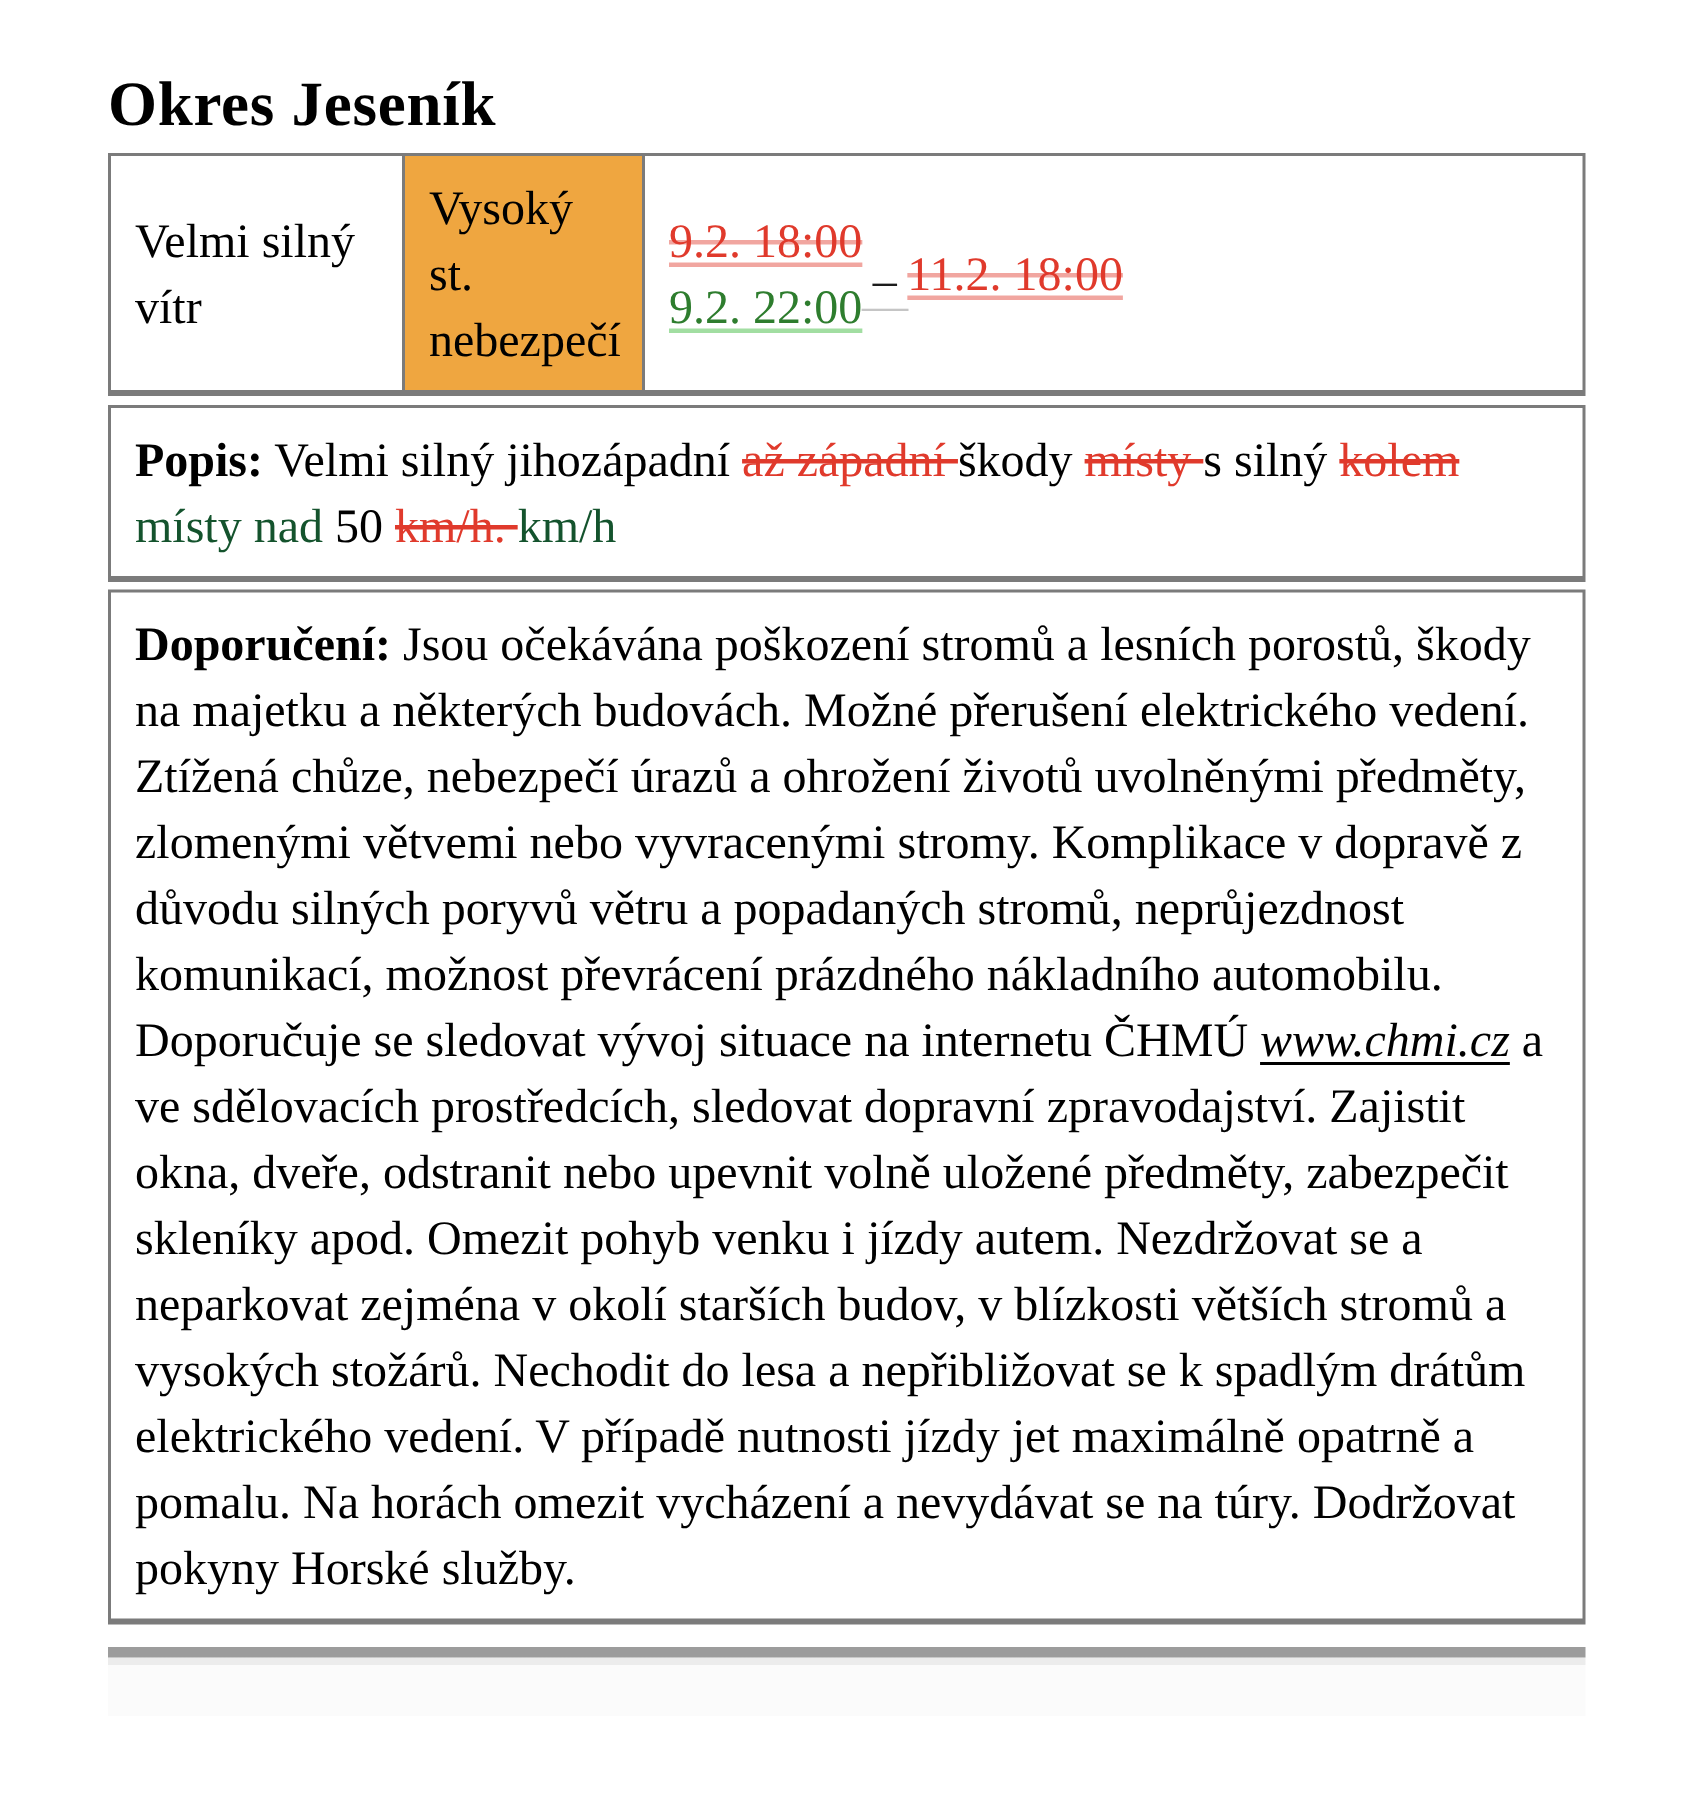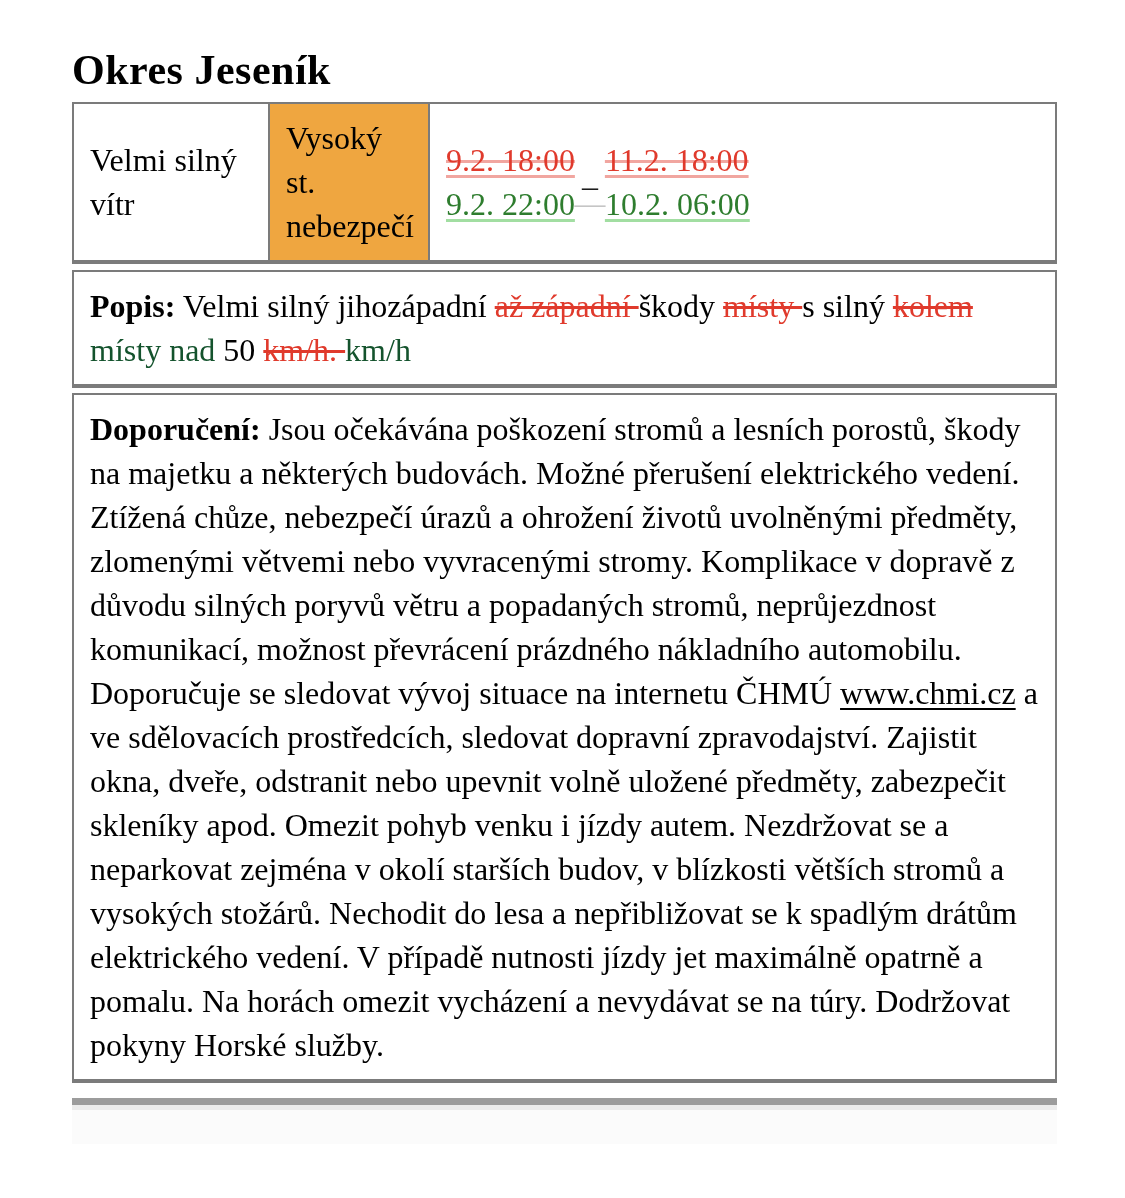--- a/index.html
+++ b/index.html
@@ -73,20 +73,21 @@
     text-decoration-thickness:3px;
   }
   .ins { color:#14532d; }
 
   .doc-link {
     color:#000;
     text-decoration:underline;
     text-decoration-thickness:2px;
     text-underline-offset:4px;
     cursor:pointer;
+    font-style:italic;
   }
 
   
   .next-box {
     width:985px; height:46px; margin-top:15px;
     border-top:7px solid #9c9c9c;
     background:linear-gradient(to bottom,#ececec 0,#ececec 5px,#fbfbfb 5px);
   }
 </style>
 </head>
@@ -107,21 +108,20 @@
       <div class="date-col">
           <span class="del-date">9.2. 18:00</span>
           <span class="ins-date">9.2. 22:00</span>
         </div>
       <div class="dash-col">
           <span class="dash-black">–</span>
           <span class="dash-gray">–</span>
         </div>
       <div class="date-col">
           <span class="del-date">11.2. 18:00</span>
-          <span class="ins-date">10.2. 06:00</span>
         </div>
     </div>
   </div>
 
   <div class="box text-box">
     <p class="rich"><b>Popis:</b><span> Velmi silný jihozápadní </span><span class="del">až západní </span><span>škody </span><span class="del">místy </span><span>s silný </span><span class="del">kolem </span><span class="ins">místy nad </span><span>50 </span><span class="del">km/h. </span><span class="ins">km/h</span></p>
   </div>
 
   <div class="box text-box">
     <p class="rich"><b>Doporučení:</b><span> Jsou očekávána poškození stromů a lesních porostů, škody na majetku a některých budovách. Možné přerušení elektrického vedení. Ztížená chůze, nebezpečí úrazů a ohrožení životů uvolněnými předměty, zlomenými větvemi nebo vyvracenými stromy. Komplikace v dopravě z důvodu silných poryvů větru a popadaných stromů, neprůjezdnost komunikací, možnost převrácení prázdného nákladního automobilu. Doporučuje se sledovat vývoj situace na internetu ČHMÚ </span><span class="doc-link">www.chmi.cz</span><span> a ve sdělovacích prostředcích, sledovat dopravní zpravodajství. Zajistit okna, dveře, odstranit nebo upevnit volně uložené předměty, zabezpečit skleníky apod. Omezit pohyb venku i jízdy autem. Nezdržovat se a neparkovat zejména v okolí starších budov, v blízkosti větších stromů a vysokých stožárů. Nechodit do lesa a nepřibližovat se k spadlým drátům elektrického vedení. V případě nutnosti jízdy jet maximálně opatrně a pomalu. Na horách omezit vycházení a nevydávat se na túry. Dodržovat pokyny Horské služby.</span></p>

